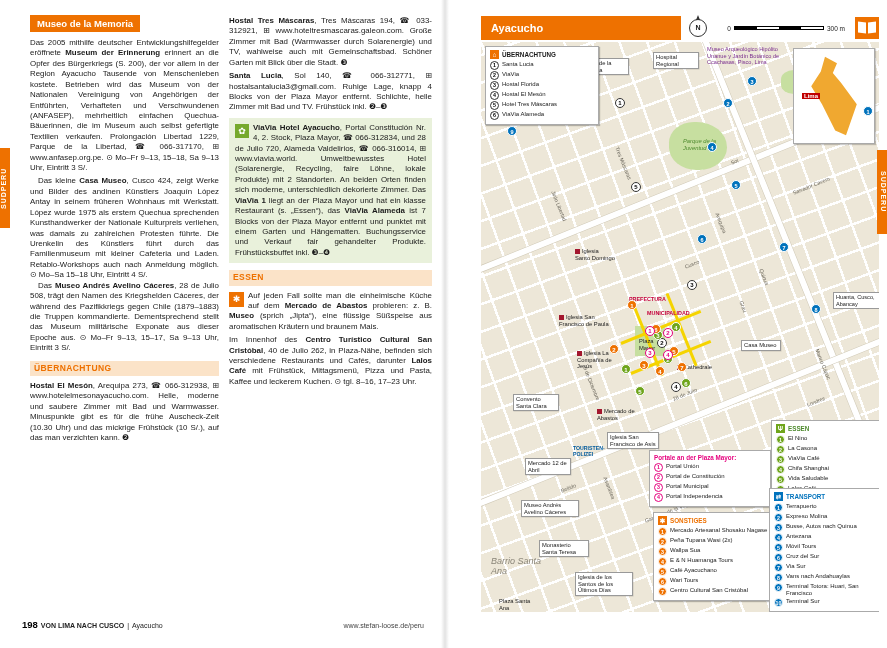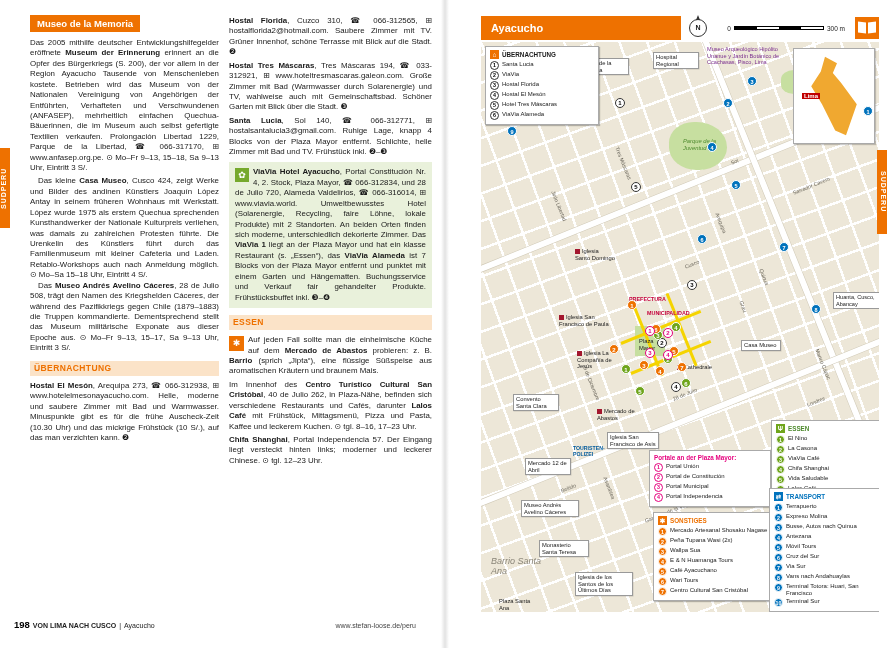--- a/index.html
+++ b/index.html
@@ -26,21 +26,21 @@
   .eco{background:#E9F1DB;padding:5px 6px;margin:5px 0 6px;}
   .eco p{margin:0;}
   .eco-icon{float:left;width:14px;height:14px;background:#76A92D;color:#fff;text-align:center;
             line-height:14px;font-size:9px;margin:1px 4px 1px 0;}
   .tip-icon{float:left;width:15px;height:15px;background:#EE7100;color:#fff;text-align:center;
             line-height:15px;font-size:9px;margin:1px 4px 1px 0;}
   .footer{position:absolute;bottom:18px;font-size:7px;color:#222;display:flex;align-items:baseline;gap:3px;}
   .footer .pagenum{font-size:9.5px;font-weight:bold;color:#000;}
   .footer .crumb{font-weight:bold;}
   .footer .url{margin-left:auto;color:#444;}
-  .footer-left{left:14px;width:402px;}
+  .footer-left{left:22px;width:402px;}
 
   
   .page-right{position:absolute;left:443px;top:0;width:444px;height:648px;}
   .map-header{position:absolute;left:38px;top:16px;width:398px;height:24px;display:flex;align-items:center;}
   .map-title{background:#EE7100;color:#fff;font-weight:bold;font-size:11px;width:200px;height:24px;
              line-height:24px;padding-left:10px;box-sizing:border-box;}
   .compass{width:16px;height:16px;border:1px solid #333;border-radius:50%;text-align:center;
            font-size:7px;font-weight:bold;line-height:15px;margin-left:8px;position:relative;background:#fff;}
   .compass:after{content:"";position:absolute;left:6px;top:-5px;border-left:2px solid transparent;
            border-right:2px solid transparent;border-bottom:5px solid #333;}
@@ -115,31 +115,29 @@
 
     <div class="col col1">
       <p><span>Das 2005 mithilfe deutscher Entwicklungshilfegelder eröffnete </span><b>Museum der Erinnerung</b><span> erinnert an die Opfer des Bürgerkriegs (S. 200), der vor allem in der Region Ayacucho Tausende von Menschenleben kostete. Betrieben wird das Museum von der Nationalen Vereinigung von Angehörigen der Entführten, Verhafteten und Verschwundenen (ANFASEP), mehrheitlich einfachen Quechua-Bäuerinnen, die im Museum auch selbst gefertigte Textilien verkaufen. Prolongación Libertad 1229, Parque de la Libertad, ☎ 066-317170, ⊞ www.anfasep.org.pe. ⊙ Mo–Fr 9–13, 15–18, Sa 9–13 Uhr, Eintritt 3 S/.</span></p>
       <p class="indent"><span>Das kleine </span><b>Casa Museo</b><span>, Cusco 424, zeigt Werke und Bilder des andinen Künstlers Joaquín López Antay in seinem früheren Wohnhaus mit Werkstatt. López wurde 1975 als erstem Quechua sprechenden Kunsthandwerker der Nationale Kulturpreis verliehen, was damals zu zahlreichen Protesten führte. Die Urenkelin des Künstlers führt durch das Familienmuseum mit kleiner Cafeteria und Laden. Retablo-Workshops auch nach Anmeldung möglich. ⊙ Mo–Sa 15–18 Uhr, Eintritt 4 S/.</span></p>
       <p class="indent"><span>Das </span><b>Museo Andrés Avelino Cáceres</b><span>, 28 de Julio 508, trägt den Namen des Kriegshelden Cáceres, der während des Pazifikkriegs gegen Chile (1879–1883) die Truppen kommandierte. Dementsprechend stellt das Museum militärische Exponate aus dieser Epoche aus. ⊙ Mo–Fr 9–13, 15–17, Sa 9–13 Uhr, Eintritt 3 S/.</span></p>
       <div class="sect">ÜBERNACHTUNG</div>
       <p><b>Hostal El Mesón</b><span>, Arequipa 273, ☎ 066-312938, ⊞ www.hotelelmesonayacucho.com. Helle, moderne und saubere Zimmer mit Bad und Warmwasser. Minuspunkte gibt es für die frühe Auscheck-Zeit (10.30 Uhr) und das mickrige Frühstück (10 S/.), auf das man verzichten kann. ❷</span></p>
     </div>
 
     <div class="col col2">
-      <p><b>Hostal Florida</b><span>, Cuzco 310, ☎ 066-312565, ⊞ hostalflorida2@hotmail.com. Saubere Zimmer mit TV. Grüner Innenhof, schöne Terrasse mit Blick auf die Stadt. ❷</span></p>
       <p><b>Hostal Tres Máscaras</b><span>, Tres Máscaras 194, ☎ 033-312921, ⊞ www.hoteltresmascaras.galeon.com. Große Zimmer mit Bad (Warmwasser durch Solarenergie) und TV, wahlweise auch mit Gemeinschaftsbad. Schöner Garten mit Blick über die Stadt. ❸</span></p>
       <p><b>Santa Lucia</b><span>, Sol 140, ☎ 066-312771, ⊞ hostalsantalucia3@gmail.com. Ruhige Lage, knapp 4 Blocks von der Plaza Mayor entfernt. Schlichte, helle Zimmer mit Bad und TV. Frühstück inkl. ❷–❸</span></p>
       <div class="eco">
         <span class="eco-icon">✿</span>
         <p><b>ViaVia Hotel Ayacucho</b><span>, Portal Constitución Nr. 4, 2. Stock, Plaza Mayor, ☎ 066-312834, und 28 de Julio 720, Alameda Valdelirios, ☎ 066-316014, ⊞ www.viavia.world. Umweltbewusstes Hotel (Solarenergie, Recycling, faire Löhne, lokale Produkte) mit 2 Standorten. An beiden Orten finden sich moderne, unterschiedlich dekorierte Zimmer. Das </span><b>ViaVia 1</b><span> liegt an der Plaza Mayor und hat ein klasse Restaurant (s. „Essen“), das </span><b>ViaVia Alameda</b><span> ist 7 Blocks von der Plaza Mayor entfernt und punktet mit einem Garten und Hängematten. Buchungsservice und Verkauf fair gehandelter Produkte. Frühstücksbuffet inkl. ❸–❹</span></p>
       </div>
       <div class="sect">ESSEN</div>
-      <p><span class="tip-icon">✱</span><span><span>Auf jeden Fall sollte man die einheimische Küche auf dem </span><b>Mercado de Abastos</b><span> probieren: z. B. </span><b>Barrio</b><span> (sprich „Jipta“), eine flüssige Süßspeise aus aromatischen Kräutern und braunem Mais.</span></span></p>
+      <p><span class="tip-icon">✱</span><span><span>Auf jeden Fall sollte man die einheimische Küche auf dem </span><b>Mercado de Abastos</b><span> probieren: z. B. </span><b>Museo</b><span> (sprich „Jipta“), eine flüssige Süßspeise aus aromatischen Kräutern und braunem Mais.</span></span></p>
       <p><span>Im Innenhof des </span><b>Centro Turístico Cultural San Cristóbal</b><span>, 40 de Julio 262, in Plaza-Nähe, befinden sich verschiedene Restaurants und Cafés, darunter </span><b>Lalos Café</b><span> mit Frühstück, Mittagsmenü, Pizza und Pasta, Kaffee und leckerem Kuchen. ⊙ tgl. 8–16, 17–23 Uhr.</span></p>
-      <p><b>Chifa Shanghai</b><span>, Portal Independencia 57. Der Eingang liegt versteckt hinten links; moderner und leckerer Chinese. ⊙ tgl. 12–23 Uhr.</span></p>
     </div>
 
     <div class="footer footer-left">
       <span class="pagenum">198</span>
       <span class="crumb">VON LIMA NACH CUSCO</span>
       <span>|</span>
       <span>Ayacucho</span>
       <span class="url">www.stefan-loose.de/peru</span>
     </div>
   </div>

